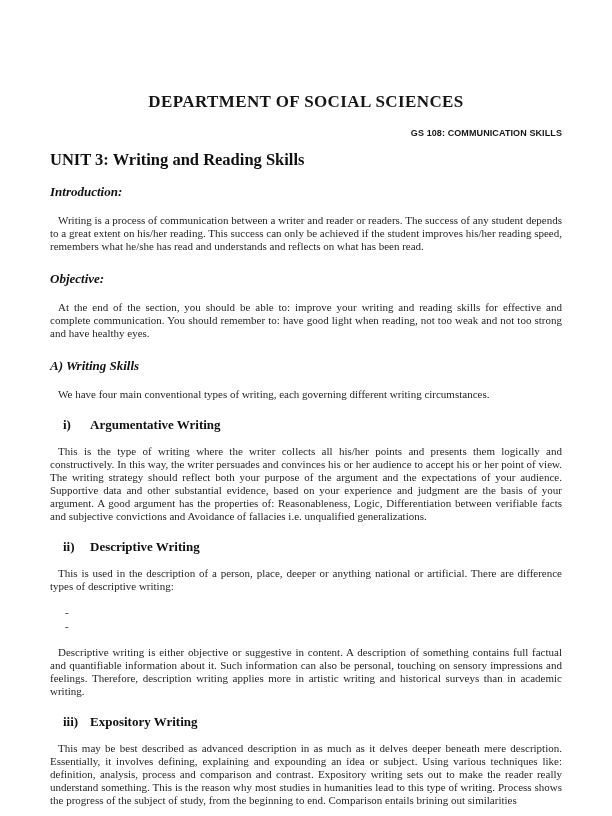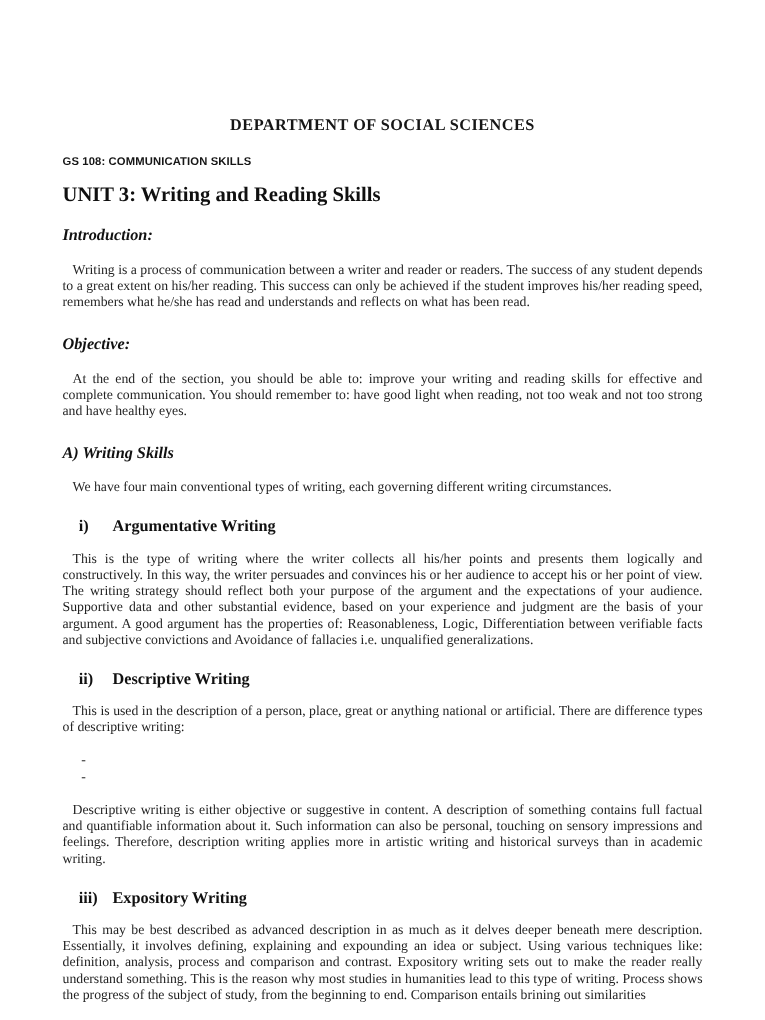--- a/index.html
+++ b/index.html
@@ -16,28 +16,28 @@
     height: 816px;
     background: #ffffff;
     box-sizing: border-box;
     padding: 0 50px;
     font-family: "Liberation Serif", "DejaVu Serif", serif;
     color: #1f1f1f;
   }
   .dept {
     margin-top: 92px;
     text-align: center;
-    font-size: 13px;
+    font-size: 17px;
     font-weight: bold;
     letter-spacing: 0.4px;
     color: #161616;
   }
   .course {
     margin-top: 16px;
-    text-align: left;
+    text-align: right;
     font-family: "Liberation Sans", sans-serif;
     font-size: 9px;
     font-weight: bold;
     letter-spacing: 0.1px;
     color: #161616;
   }
   .unit-title {
     margin: 12px 0 0 0;
     font-size: 16.5px;
     line-height: 19px;
@@ -119,21 +119,21 @@
     <span>Argumentative Writing</span>
   </div>
 
   <p class="body-para">This is the type of writing where the writer collects all his/her points and presents them logically and constructively. In this way, the writer persuades and convinces his or her audience to accept his or her point of view. The writing strategy should reflect both your purpose of the argument and the expectations of your audience. Supportive data and other substantial evidence, based on your experience and judgment are the basis of your argument. A good argument has the properties of: Reasonableness, Logic, Differentiation between verifiable facts and subjective convictions and Avoidance of fallacies i.e. unqualified generalizations.</p>
 
   <div class="sub-heading">
     <span class="num">ii)</span>
     <span>Descriptive Writing</span>
   </div>
 
-  <p class="body-para">This is used in the description of a person, place, great or anything national or artificial. There are difference types of descriptive writing:</p>
+  <p class="body-para">This is used in the description of a person, place, deeper or anything national or artificial. There are difference types of descriptive writing:</p>
 
   <div class="bullet-list">
     <div class="bullet-row">
       <span class="dash">-</span>
     </div>
     <div class="bullet-row">
       <span class="dash">-</span>
     </div>
   </div>
 

